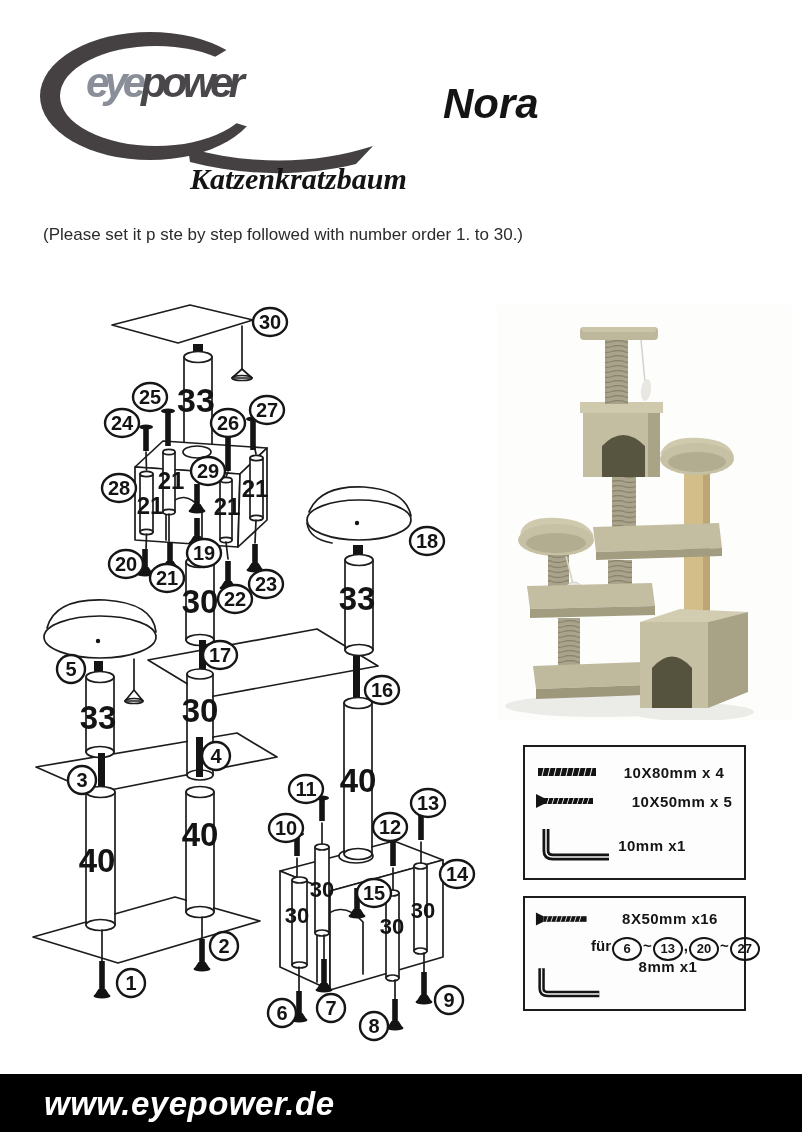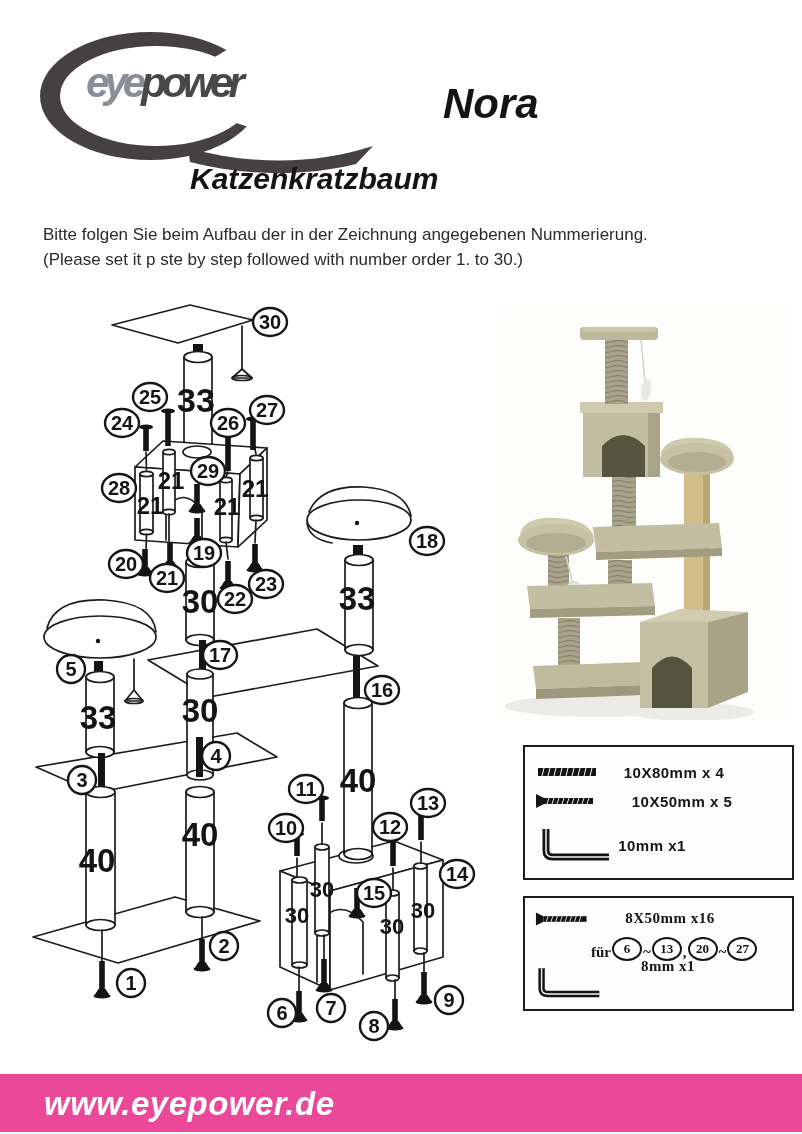--- a/index.html
+++ b/index.html
@@ -5,56 +5,55 @@
   html,body{margin:0;padding:0;}
   body{width:802px;height:1134px;position:relative;background:#ffffff;overflow:hidden;
        font-family:"Liberation Sans", sans-serif;}
   .abs{position:absolute;}
   
   #wordmark{left:86px;top:62px;font-style:italic;font-weight:bold;font-size:42px;
             letter-spacing:-5px;line-height:1;white-space:nowrap;}
   #brand-eye{color:#8a8e99;}
   #brand-power{color:#4a474b;}
   #model-name{left:430px;top:80px;font-style:italic;font-weight:bold;font-size:42px;color:#141414;margin-left:13px;}
-  #subtitle{left:190px;top:162px;font-style:italic;font-weight:bold;font-size:30px;color:#141414;}
+  #subtitle{left:190px;top:162px;font-style:italic;font-weight:bold;font-size:30px;color:#141414;font-family:Liberation Serif, serif;}
   #instructions{left:43px;top:222px;font-size:17px;color:#2b2b2b;line-height:25px;}
   
-  .hwbox{border:2px solid #1c1c1c;background:#fdfdfd;padding-left:48px;}
+  .hwbox{border:2px solid #1c1c1c;background:#fdfdfd;}
   #hw-box-1{left:523px;top:745px;width:219px;height:131px;}
-  #hw-box-2{left:523px;top:896px;width:219px;height:111px;font-family:Liberation Serif, serif;}
+  #hw-box-2{left:523px;top:896px;width:219px;height:111px;}
   .hwlabel{position:absolute;font-weight:bold;font-size:15px;color:#141414;letter-spacing:0.5px;
            width:130px;text-align:center;}
   .hwicon{position:absolute;}
-  .forrow{position:absolute;display:flex;align-items:flex-end;gap:1px;
+  .forrow{position:absolute;display:flex;align-items:flex-start;gap:1px;
           font-weight:bold;font-size:15px;color:#141414;}
   .circ{display:inline-block;min-width:22px;height:20px;border:2px solid #141414;
         border-radius:50%;font-weight:bold;font-size:13px;line-height:20px;text-align:center;
         padding:0 2px;}
   .tilde{font-weight:bold;}
   
-  #footer-bar{left:0;top:1074px;width:802px;height:58px;background:#ec4899;}
+  #footer-bar{left:0;top:1074px;width:802px;height:58px;background:#000000;}
   #footer-url{position:absolute;left:44px;top:11px;font-style:italic;font-weight:bold;
               font-size:33px;color:#ffffff;letter-spacing:0.5px;}
   svg text{font-family:"Liberation Sans", sans-serif;}
 </style>
 </head>
 <body>
 
 <svg class="abs" style="left:28px;top:24px" width="480" height="170" viewBox="0 0 480 170">
   <ellipse cx="122" cy="72" rx="110" ry="64" fill="#454143"></ellipse>
   <ellipse cx="128" cy="72" rx="96" ry="50" fill="#ffffff"></ellipse>
   <polygon points="122,72 235,4 470,45 470,100 300,128" fill="#ffffff"></polygon>
   <path d="M 160 124 C 225 142 290 140 345 122 L 328 140 C 275 153 215 152 162 138 Z" fill="#454143"></path>
 </svg>
 <div class="abs" id="wordmark"><span id="brand-eye">eye</span><span id="brand-power">power</span></div>
 <div class="abs" id="model-name">Nora</div>
 <div class="abs" id="subtitle">Katzenkratzbaum</div>
 
 <div class="abs" id="instructions">
-  <div>Bitte folgen Sie beim Aufbau der in der Zeichnung angegebenen Nummerierung.</div>
   <div>(Please set it p ste by step followed with number order 1. to 30.)</div>
 </div>
 
 <svg class="abs" style="left:20px;top:295px" width="460" height="750" viewBox="20 295 460 750">
   <g stroke="#1c1c1c" stroke-width="1.7" fill="none" stroke-linejoin="round" stroke-linecap="round">
 
     <polygon points="190,305 253,320 178,343 112,325" fill="#ffffff"></polygon>
     <line x1="250" y1="320" x2="257" y2="321"></line>
     <line x1="242" y1="326" x2="242" y2="369"></line>
     <polygon points="242,369 232,378 252,378" fill="#ffffff"></polygon>

